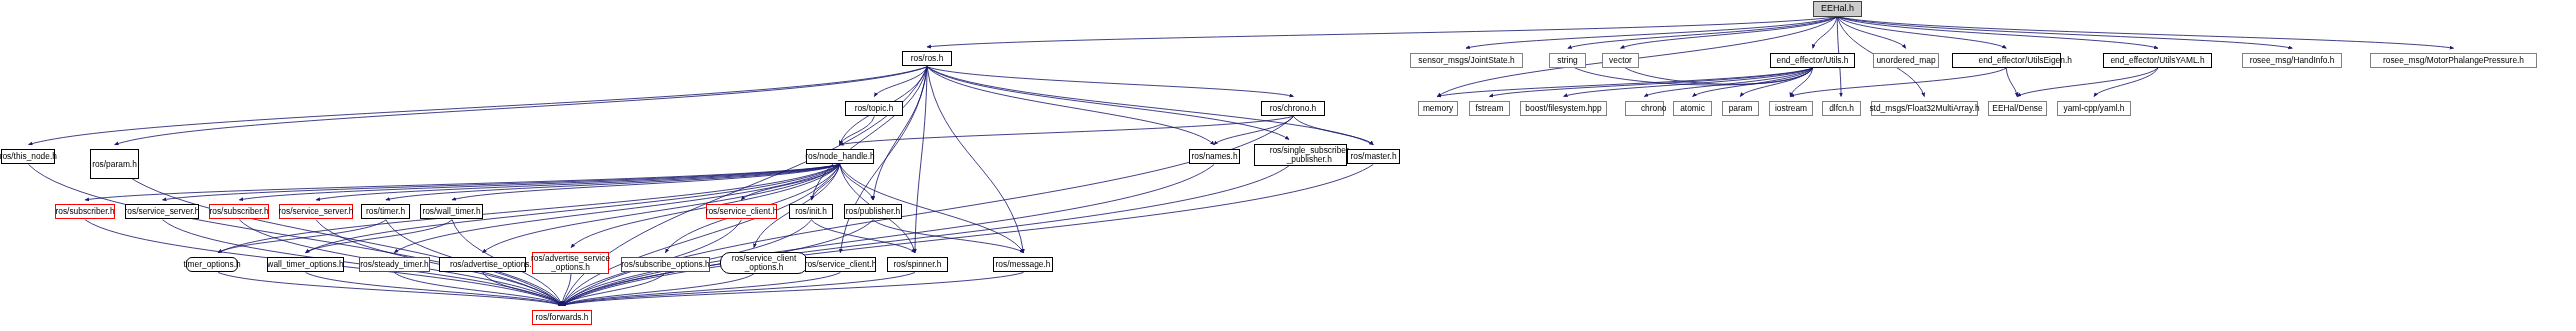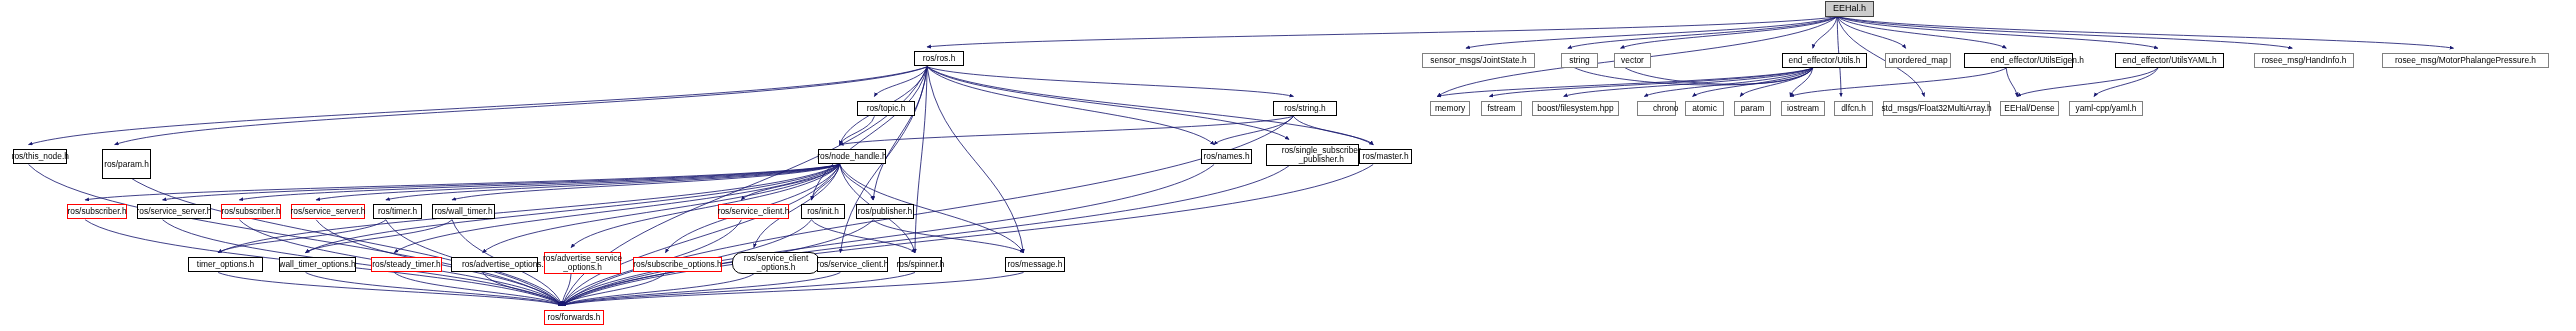--- a/index.html
+++ b/index.html
@@ -21,21 +21,20 @@
     justify-content:center;
     text-align:center;
     background:#ffffff;
     border:0.6px solid #808080;
     color:#000000;
     font-size:8.4px;
     line-height:1.05;
     white-space:pre-line;
     padding:0 2.6px;
     z-index:5;
-    margin-left:12px;
   }
   .node.black{border:0.6px solid #000000;}
   .node.red{border:0.6px solid #ff0000;}
   .node.root{background:#cccccc;border:0.6px solid #404040;font-size:9px;}
 </style>
 </head>
 <body>
 
 <div id="canvas">
   <svg id="edges" xmlns="http://www.w3.org/2000/svg" viewBox="0 0 4007 515" width="2576" height="331">
@@ -142,21 +141,21 @@
     <div class="node plain" style="left: 1410px; top: 53px; width: 113px; height: 15.4px;">sensor_msgs/JointState.h</div>
     <div class="node plain" style="left: 1549px; top: 53px; width: 37px; height: 15.4px;">string</div>
     <div class="node plain" style="left: 1602px; top: 53px; width: 37px; height: 15.4px;">vector</div>
     <div class="node black" style="left: 1770px; top: 53px; width: 85px; height: 15.4px;">end_effector/Utils.h</div>
     <div class="node plain" style="left: 1873px; top: 53px; width: 66px; height: 15.4px;">unordered_map</div>
     <div class="node black" style="left: 1952px; top: 53px; width: 109px; height: 15.4px; padding-left: 40px;">end_effector/UtilsEigen.h</div>
     <div class="node black" style="left: 2103px; top: 53px; width: 109px; height: 15.4px;">end_effector/UtilsYAML.h</div>
     <div class="node plain" style="left: 2242px; top: 53px; width: 100px; height: 15.4px;">rosee_msg/HandInfo.h</div>
     <div class="node plain" style="left: 2370px; top: 53px; width: 167px; height: 15.4px;">rosee_msg/MotorPhalangePressure.h</div>
     <div class="node black" style="left: 845px; top: 101px; width: 58px; height: 15.4px;">ros/topic.h</div>
-    <div class="node black" style="left: 1261px; top: 101px; width: 64px; height: 15.4px;">ros/string.h</div>
+    <div class="node black" style="left: 1261px; top: 101px; width: 64px; height: 15.4px;">ros/chrono.h</div>
     <div class="node plain" style="left: 1418px; top: 101px; width: 40px; height: 15.4px;">memory</div>
     <div class="node plain" style="left: 1469px; top: 101px; width: 41px; height: 15.4px;">fstream</div>
     <div class="node plain" style="left: 1520px; top: 101px; width: 87px; height: 15.4px;">boost/filesystem.hpp</div>
     <div class="node plain" style="left: 1625px; top: 101px; width: 39px; height: 15.4px; padding-left: 21px;">chrono</div>
     <div class="node plain" style="left: 1673px; top: 101px; width: 39px; height: 15.4px;">atomic</div>
     <div class="node plain" style="left: 1722px; top: 101px; width: 37px; height: 15.4px;">param</div>
     <div class="node plain" style="left: 1769px; top: 101px; width: 44px; height: 15.4px;">iostream</div>
     <div class="node plain" style="left: 1822px; top: 101px; width: 39px; height: 15.4px;">dlfcn.h</div>
     <div class="node plain" style="left: 1871px; top: 101px; width: 107px; height: 15.4px;">std_msgs/Float32MultiArray.h</div>
     <div class="node plain" style="left: 1988px; top: 101px; width: 59px; height: 15.4px;">EEHal/Dense</div>
@@ -170,27 +169,27 @@
     <div class="node black" style="left: 1347px; top: 149px; width: 53px; height: 15.4px;">ros/master.h</div>
     <div class="node red" style="left: 55px; top: 204px; width: 60px; height: 15.4px;">ros/subscriber.h</div>
     <div class="node black" style="left: 125px; top: 204px; width: 74px; height: 15.4px;">ros/service_server.h</div>
     <div class="node red" style="left: 209px; top: 204px; width: 60px; height: 15.4px;">ros/subscriber.h</div>
     <div class="node red" style="left: 279px; top: 204px; width: 74px; height: 15.4px;">ros/service_server.h</div>
     <div class="node black" style="left: 361px; top: 204px; width: 49px; height: 15.4px;">ros/timer.h</div>
     <div class="node black" style="left: 420px; top: 204px; width: 63px; height: 15.4px;">ros/wall_timer.h</div>
     <div class="node red" style="left: 706px; top: 204px; width: 71px; height: 15.4px;">ros/service_client.h</div>
     <div class="node black" style="left: 789px; top: 204px; width: 44px; height: 15.4px;">ros/init.h</div>
     <div class="node black" style="left: 844px; top: 204px; width: 58px; height: 15.4px;">ros/publisher.h</div>
-    <div class="node black" style="left: 176px; top: 257px; width: 75px; height: 15.4px;">timer_options.h</div>
+    <div class="node black" style="left: 186px; top: 257px; width: 52px; height: 15.4px; border-radius: 6px;">timer_options.h</div>
     <div class="node black" style="left: 267px; top: 257px; width: 77px; height: 15.4px;">wall_timer_options.h</div>
     <div class="node red" style="left: 359px; top: 257px; width: 71px; height: 15.4px;">ros/steady_timer.h</div>
     <div class="node black" style="left: 439px; top: 257px; width: 87px; height: 15.4px; padding-left: 24px;">ros/advertise_options.h</div>
     <div class="node red" style="left: 532px; top: 252px; width: 77px; height: 22px;">ros/advertise_service
 _options.h</div>
     <div class="node red" style="left: 621px; top: 257px; width: 89px; height: 15.4px;">ros/subscribe_options.h</div>
     <div class="node black" style="left: 720px; top: 252px; width: 88px; height: 22px; border-radius: 10px;">ros/service_client
 _options.h</div>
     <div class="node black" style="left: 805px; top: 257px; width: 71px; height: 15.4px;">ros/service_client.h</div>
-    <div class="node black" style="left: 887px; top: 257px; width: 43px; height: 15.4px;">ros/spinner.h</div>
+    <div class="node black" style="left: 887px; top: 257px; width: 61px; height: 15.4px;">ros/spinner.h</div>
     <div class="node black" style="left: 993px; top: 257px; width: 60px; height: 15.4px;">ros/message.h</div>
     <div class="node red" style="left: 532px; top: 310px; width: 60px; height: 15.4px;">ros/forwards.h</div>
   </div>
 
 
 </body></html>

